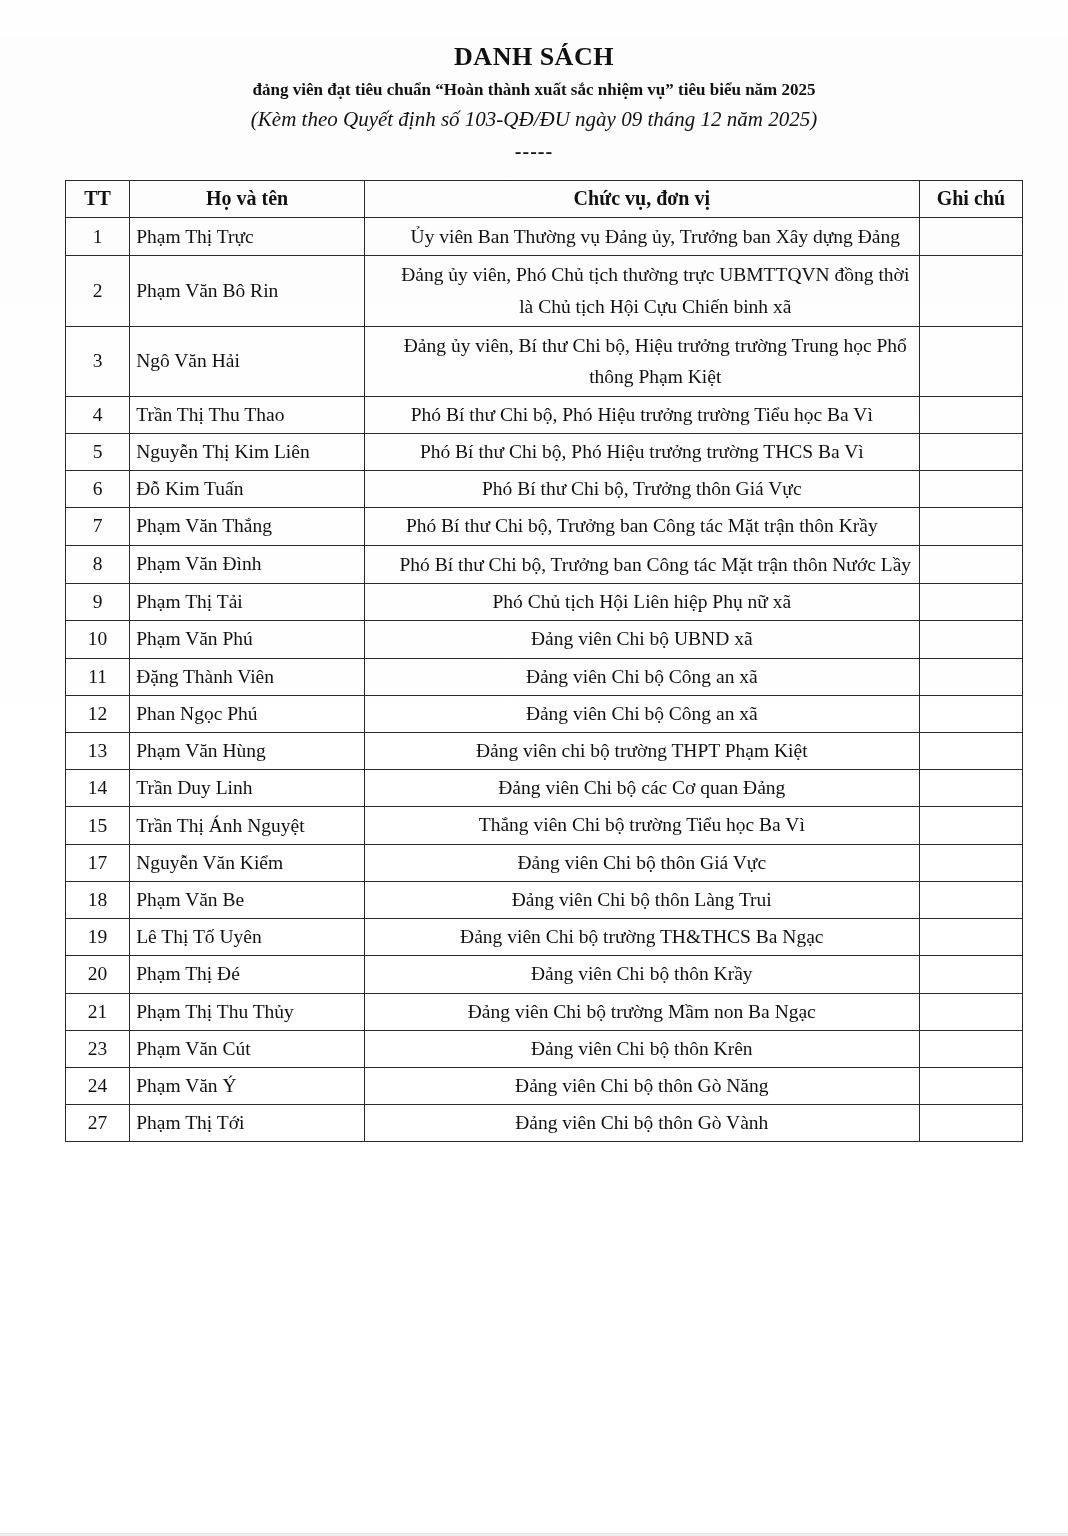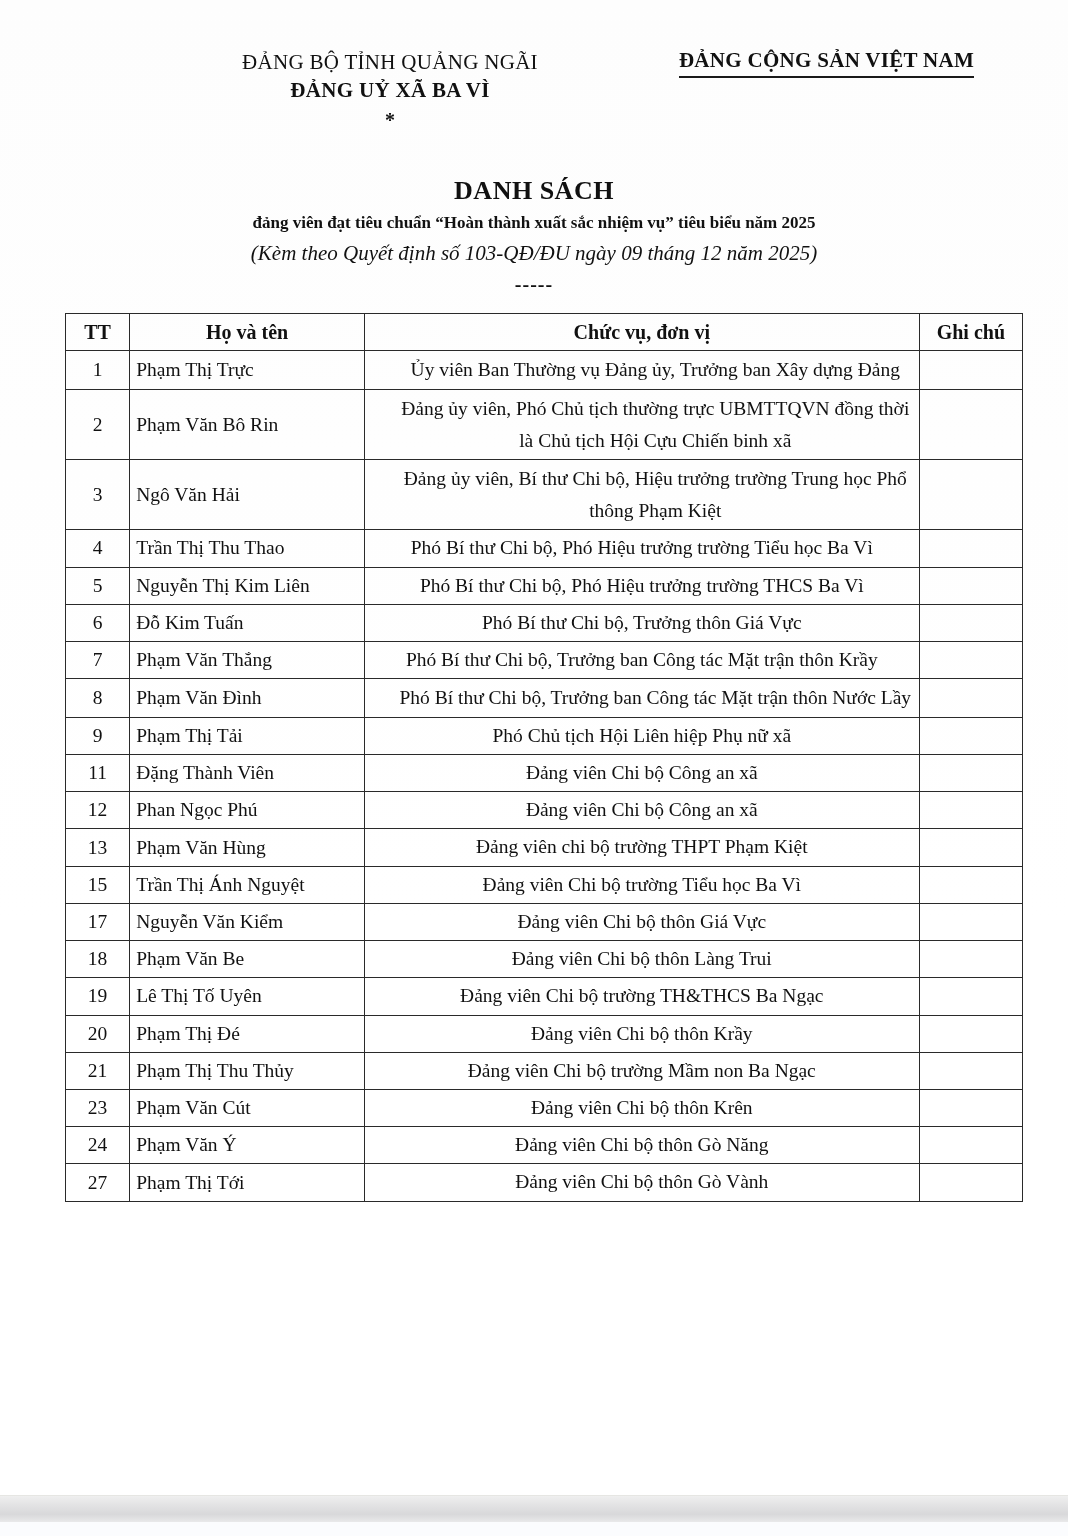--- a/index.html
+++ b/index.html
@@ -90,30 +90,20 @@
     left: 0; right: 0; bottom: 0;
     height: 14px;
     background: #fbfcfe;
   }
 </style>
 </head>
 <body>
 
 <div class="page">
 
-  <div class="letterhead">
-    <div class="lh-left">
-      <div class="lh-org1">ĐẢNG BỘ TỈNH QUẢNG NGÃI</div>
-      <div class="lh-org2">ĐẢNG UỶ XÃ BA VÌ</div>
-      <div class="lh-star">*</div>
-    </div>
-    <div class="lh-right">
-      <span class="lh-party">ĐẢNG CỘNG SẢN VIỆT NAM</span>
-    </div>
-  </div>
 
   <div class="title-block">
     <div class="doc-title">DANH SÁCH</div>
     <div class="doc-subtitle">đảng viên đạt tiêu chuẩn  “Hoàn thành xuất sắc nhiệm vụ” tiêu biểu năm 2025</div>
     <div class="doc-reference">(Kèm theo Quyết định số 103-QĐ/ĐU ngày 09 tháng 12 năm 2025)</div>
     <div class="doc-separator">-----</div>
   </div>
 
   <div class="tbl-wrap">
     <table class="roster">
@@ -188,20 +178,26 @@
     <td class="cell-note"></td>
   </tr>
 
   <tr class="row-single">
     <td class="cell-tt">9</td>
     <td class="cell-name">Phạm Thị Tải</td>
     <td class="cell-pos">Phó Chủ tịch Hội Liên hiệp Phụ nữ xã</td>
     <td class="cell-note"></td>
   </tr>
 
+  <tr class="row-single">
+    <td class="cell-tt">10</td>
+    <td class="cell-name">Phạm Văn Phú</td>
+    <td class="cell-pos">Đảng viên Chi bộ UBND xã</td>
+    <td class="cell-note"></td>
+  </tr>
 
   <tr class="row-single">
     <td class="cell-tt">11</td>
     <td class="cell-name">Đặng Thành Viên</td>
     <td class="cell-pos">Đảng viên Chi bộ Công an xã</td>
     <td class="cell-note"></td>
   </tr>
 
   <tr class="row-single">
     <td class="cell-tt">12</td>
@@ -210,25 +206,31 @@
     <td class="cell-note"></td>
   </tr>
 
   <tr class="row-single">
     <td class="cell-tt">13</td>
     <td class="cell-name">Phạm Văn Hùng</td>
     <td class="cell-pos">Đảng viên chi bộ trường THPT Phạm Kiệt</td>
     <td class="cell-note"></td>
   </tr>
 
+  <tr class="row-single">
+    <td class="cell-tt">14</td>
+    <td class="cell-name">Trần Duy Linh</td>
+    <td class="cell-pos">Đảng viên Chi bộ các Cơ quan Đảng</td>
+    <td class="cell-note"></td>
+  </tr>
 
   <tr class="row-single">
     <td class="cell-tt">15</td>
     <td class="cell-name">Trần Thị Ánh Nguyệt</td>
-    <td class="cell-pos">Đảng viên Chi bộ trường Tiểu học Ba Vì</td>
+    <td class="cell-pos">Thắng viên Chi bộ trường Tiểu học Ba Vì</td>
     <td class="cell-note"></td>
   </tr>
 
 
   <tr class="row-single">
     <td class="cell-tt">17</td>
     <td class="cell-name">Nguyễn Văn Kiểm</td>
     <td class="cell-pos">Đảng viên Chi bộ thôn Giá Vực</td>
     <td class="cell-note"></td>
   </tr>

